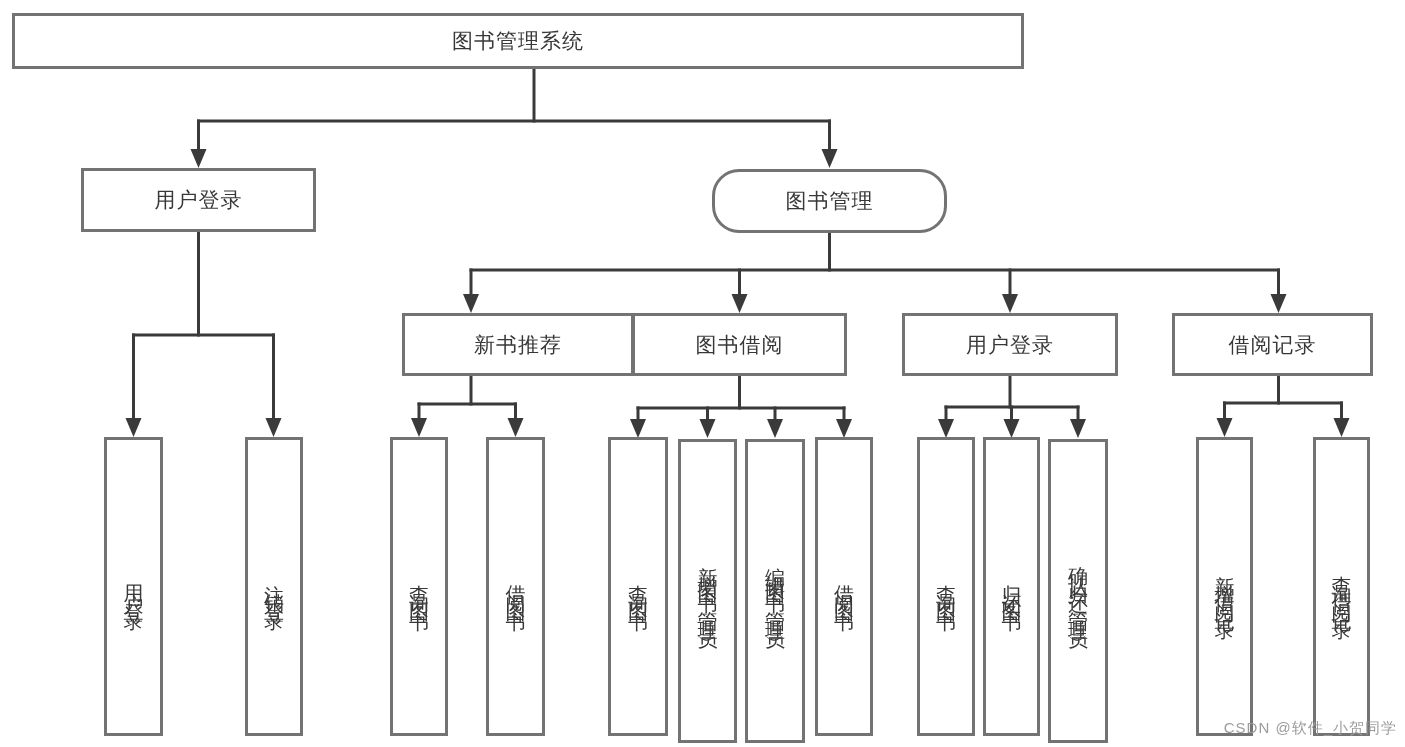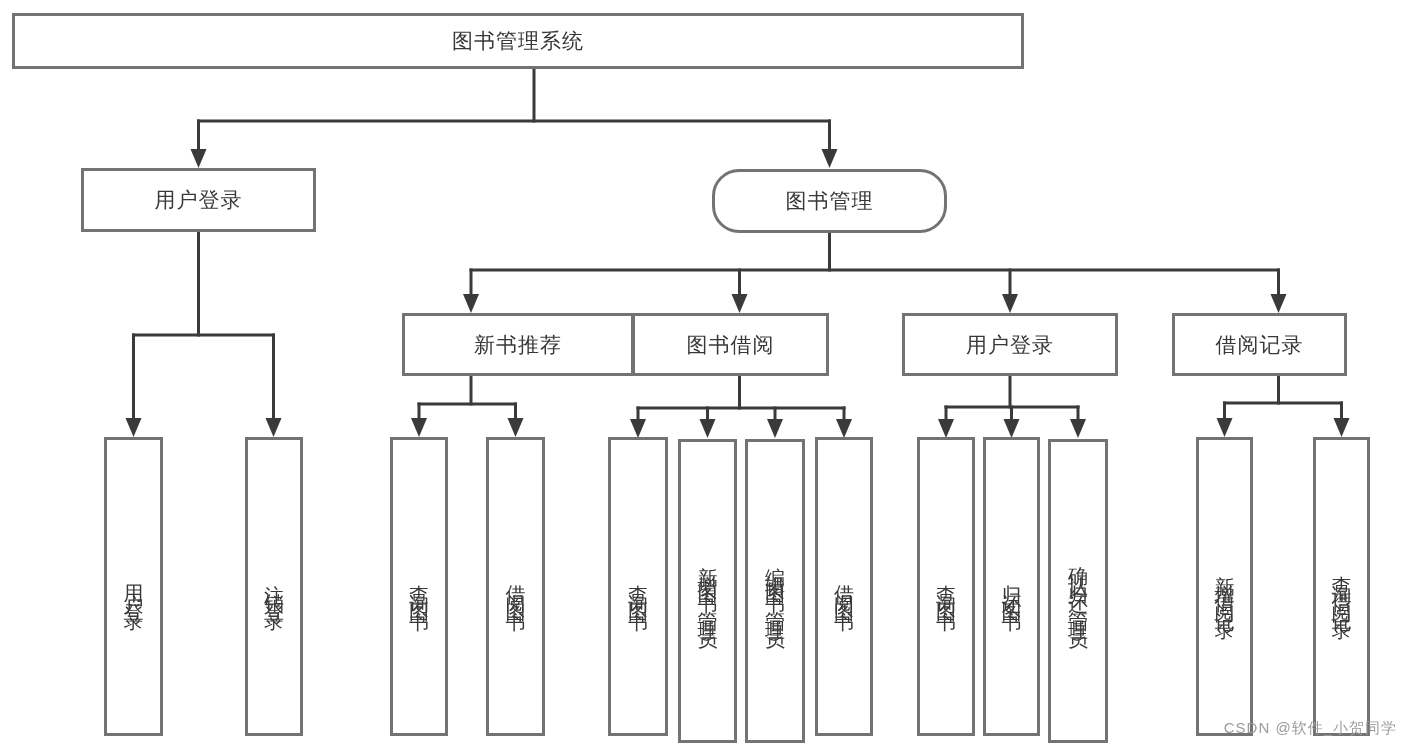--- a/index.html
+++ b/index.html
@@ -82,23 +82,23 @@
       <path d="M 1341.5 403 V 421" stroke="#3a3a3a" stroke-width="3" fill="none" stroke-linecap="square"></path>
       <polygon points="1333.5,418 1349.5,418 1341.5,437" fill="#3a3a3a"></polygon>
     </svg>
 
   <div class="hbox" style="left:12px;top:13px;width:1012px;height:56px;">图书管理系统</div>
 
   <div class="hbox" style="left:81px;top:168px;width:235px;height:64px;">用户登录</div>
   <div class="hbox" style="left:712px;top:169px;width:235px;height:64px;border-radius:27px;">图书管理</div>
 
   <div class="hbox" style="left:360px;top:313px;width:232px;height:63px;margin-left:42px;">新书推荐</div>
-  <div class="hbox" style="left:632px;top:313px;width:197px;height:63px;">图书借阅</div>
+  <div class="hbox" style="left:632px;top:313px;width:215px;height:63px;">图书借阅</div>
   <div class="hbox" style="left:902px;top:313px;width:216px;height:63px;">用户登录</div>
-  <div class="hbox" style="left:1172px;top:313px;width:175px;height:63px;">借阅记录</div>
+  <div class="hbox" style="left:1172px;top:313px;width:201px;height:63px;">借阅记录</div>
 
   <div class="vbox" style="left:104px;top:437px;width:59px;height:299px;">用户登录</div>
   <div class="vbox" style="left:245px;top:437px;width:58px;height:299px;">注销登录</div>
 
   <div class="vbox" style="left:390px;top:437px;width:58px;height:299px;">查询图书</div>
   <div class="vbox" style="left:486px;top:437px;width:59px;height:299px;">借阅图书</div>
 
   <div class="vbox" style="left:608px;top:437px;width:60px;height:299px;">查询图书</div>
   <div class="vbox" style="left:678px;top:439px;width:59px;height:304px;">新增图书（管理员）</div>
   <div class="vbox" style="left:745px;top:439px;width:60px;height:304px;">编辑图书（管理员）</div>

